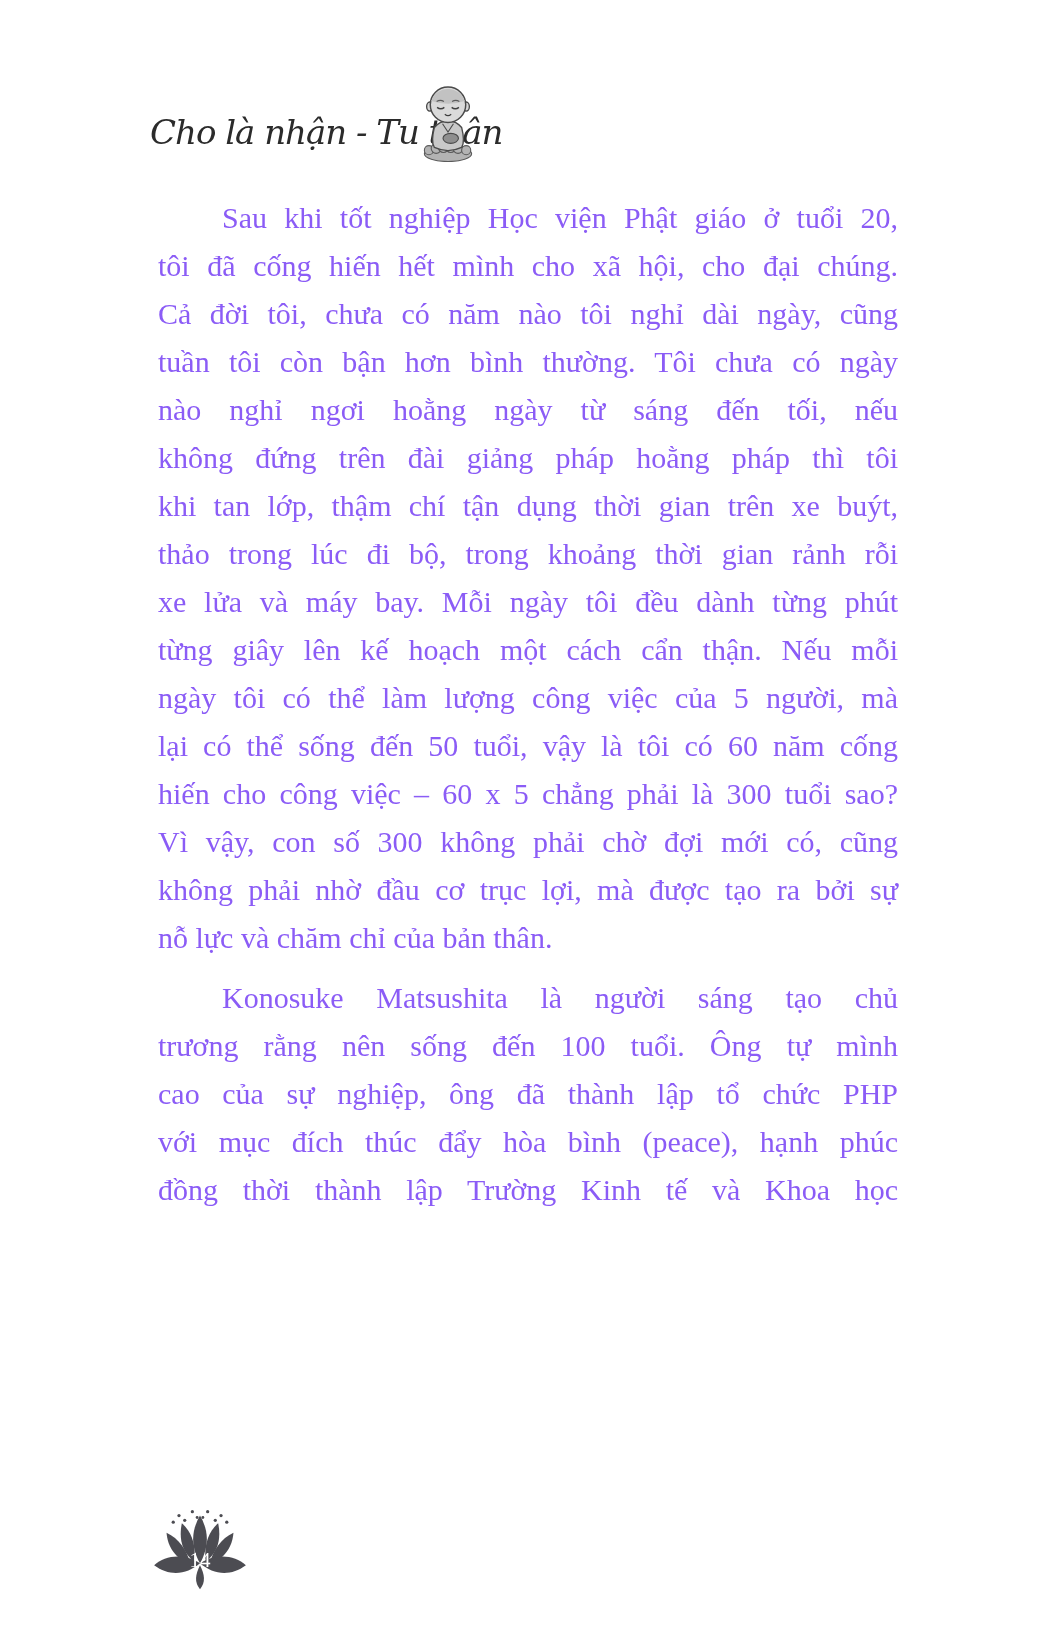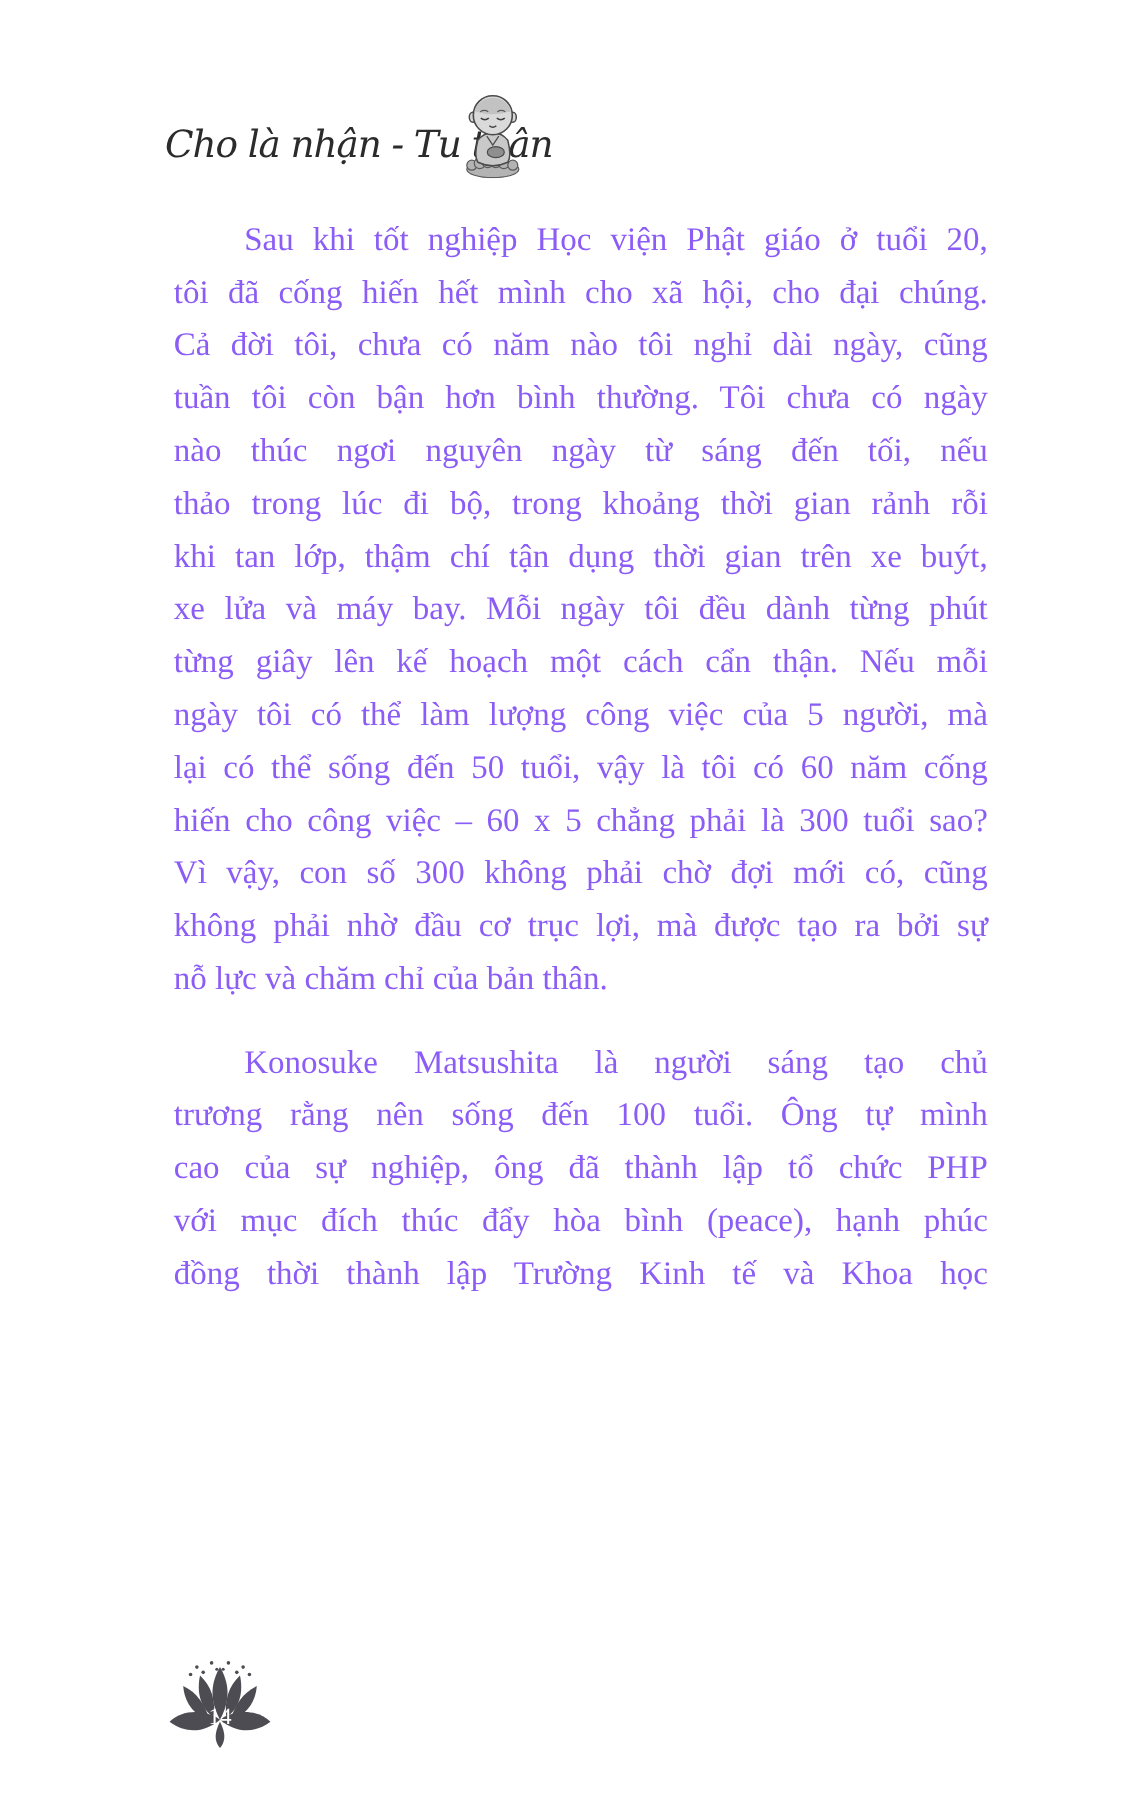--- a/index.html
+++ b/index.html
@@ -39,21 +39,21 @@
   
   .body-text {
     position: absolute;
     left: 158px;
     top: 194px;
     width: 740px;
     font-size: 30px;
     line-height: 48px;
     color: #8b5cf6;
   }
-  .paragraph + .paragraph { margin-top: 28px; }
+  .paragraph + .paragraph { margin-top: 12px; }
   .text-line {
     text-align: justify;
     white-space: normal;
   }
   .text-line.justified { text-align-last: justify; }
   .text-line.first-line { text-indent: 64px; }
   
   .footer-lotus {
     position: absolute;
     left: 152px;
@@ -102,23 +102,24 @@
     <path d="M34,28 Q38,31 42,28" fill="none" stroke="#3f3f3f" stroke-width="1.6"></path>
     <path d="M26.5,35.5 Q30,38.5 33.5,35.5" fill="none" stroke="#3f3f3f" stroke-width="1.4"></path>
   </svg>
 
   <div class="body-text">
       <div class="paragraph">
         <div class="text-line first-line justified">Sau khi tốt nghiệp Học viện Phật giáo ở tuổi 20,</div>
         <div class="text-line justified">tôi đã cống hiến hết mình cho xã hội, cho đại chúng.</div>
         <div class="text-line justified">Cả đời tôi, chưa có năm nào tôi nghỉ dài ngày, cũng</div>
         <div class="text-line justified">tuần tôi còn bận hơn bình thường. Tôi chưa có ngày</div>
-        <div class="text-line justified">nào thúc ngơi nguyên ngày từ sáng đến tối, nếu</div>
+        <div class="text-line justified">nào nghỉ ngơi hoằng ngày từ sáng đến tối, nếu</div>
+        <div class="text-line justified">không đứng trên đài giảng pháp hoằng pháp thì tôi</div>
+        <div class="text-line justified">khi tan lớp, thậm chí tận dụng thời gian trên xe buýt,</div>
         <div class="text-line justified">thảo trong lúc đi bộ, trong khoảng thời gian rảnh rỗi</div>
-        <div class="text-line justified">khi tan lớp, thậm chí tận dụng thời gian trên xe buýt,</div>
         <div class="text-line justified">xe lửa và máy bay. Mỗi ngày tôi đều dành từng phút</div>
         <div class="text-line justified">từng giây lên kế hoạch một cách cẩn thận. Nếu mỗi</div>
         <div class="text-line justified">ngày tôi có thể làm lượng công việc của 5 người, mà</div>
         <div class="text-line justified">lại có thể sống đến 50 tuổi, vậy là tôi có 60 năm cống</div>
         <div class="text-line justified">hiến cho công việc – 60 x 5 chẳng phải là 300 tuổi sao?</div>
         <div class="text-line justified">Vì vậy, con số 300 không phải chờ đợi mới có, cũng</div>
         <div class="text-line justified">không phải nhờ đầu cơ trục lợi, mà được tạo ra bởi sự</div>
         <div class="text-line">nỗ lực và chăm chỉ của bản thân.</div>
       </div>
       <div class="paragraph">

